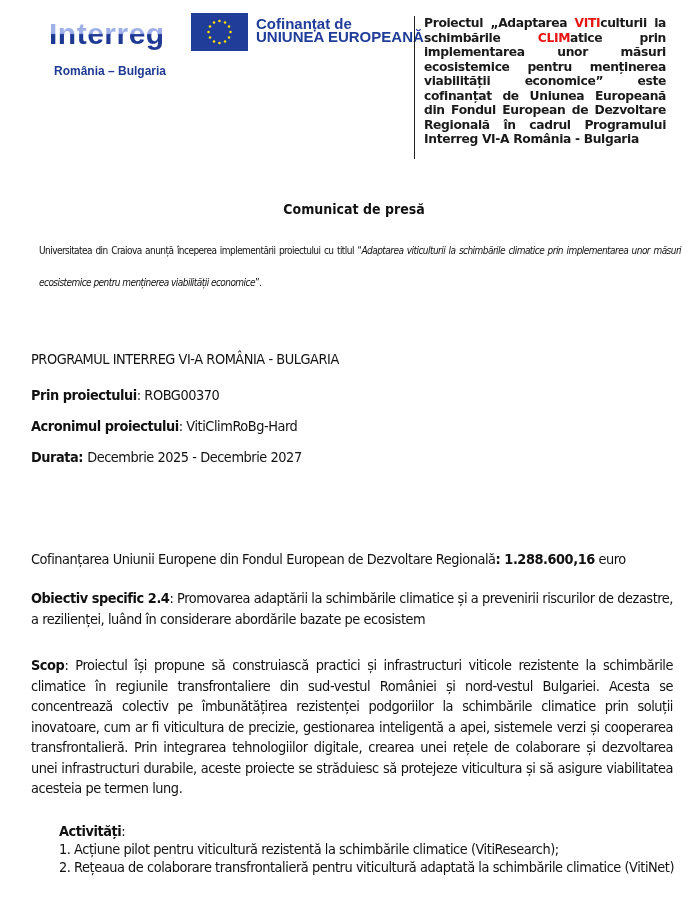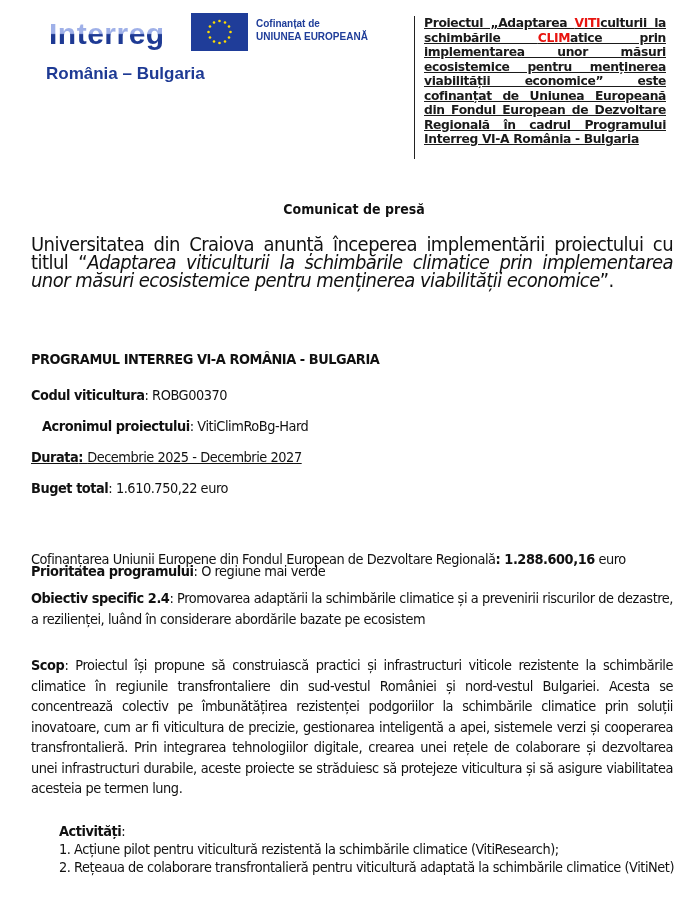--- a/index.html
+++ b/index.html
@@ -21,58 +21,57 @@
       -webkit-background-clip: text; background-clip: text; color: transparent;
     }
     .eu-flag {
       position: absolute; left: 191px; top: 13px; width: 57px; height: 38px;
       background: #1f3d99;
     }
     .eu-flag svg { width: 100%; height: 100%; display: block; }
     .eu-cofin {
       position: absolute; left: 256px; top: 17px;
       font-family: "Liberation Sans", sans-serif;
-      font-weight: 700; font-size: 10px; line-height: 13px; color: #1f3d99;
+      font-weight: 700; font-size: 15px; line-height: 13px; color: #1f3d99;
     }
     .region-name {
-      position: absolute; left: 46px; top: 64px;
+      position: absolute; left: 54px; top: 64px;
       font-family: "Liberation Sans", sans-serif;
-      font-weight: 700; font-size: 17px; color: #1e3a94;
+      font-weight: 700; font-size: 12px; color: #1e3a94;
     }
 
     
     .project-box {
       position: absolute; left: 414px; top: 16px; width: 252px; height: 143px;
       border-left: 1.5px solid #222;
       padding-left: 9px;
       font-size: 12.3px; line-height: 14.5px; font-weight: 700;
       text-align: justify; color: #1a1a1a;
       font-family: "DejaVu Sans", "Liberation Sans", sans-serif;
       letter-spacing: -0.35px;
-      text-decoration: underline;
     }
     .red { color: #e8140f; }
 
     
     .title {
       position: absolute; left: 8px; width: 692px; top: 201px;
       text-align: center; font-weight: 700; font-size: 14px;
     }
     .para {
       position: absolute; left: 31px; width: 642px;
       font-size: 14.4px; line-height: 20.5px; text-align: justify;
       letter-spacing: -0.45px;
     }
-    .intro { top: 235px; font-size: 20px; line-height: 18px; letter-spacing: -0.55px; }
+    .intro { top: 235px; font-size: 10px; line-height: 32px; letter-spacing: -0.55px; margin-left: 8px; }
     .intro em { font-style: italic; }
     .b { font-weight: 700; }
-    .heading { top: 349px; font-weight: 700; }
+    .heading { top: 349px; font-weight: 400; }
     .row1 { top: 385px; }
-    .row2 { top: 416px; margin-left: 11px; }
-    .row3 { top: 447px; text-decoration: underline; }
+    .row2 { top: 416px; }
+    .row3 { top: 447px; }
     .row4 { top: 478px; }
     .row5 { top: 509px; margin-top: 40px; }
     .row6 { top: 561px; }
     .row7 { top: 588px; }
     .row8 { top: 655px; }
     .row9 { top: 822px; line-height: 18px; margin-left: 28px; }
     .act-item { display: block; }
   </style>
 </head>
 <body>
@@ -109,42 +108,36 @@
 
   <div class="title">Comunicat de presă</div>
 
   <div class="para intro">
     <span>Universitatea din Craiova anunță începerea implementării proiectului cu titlul “</span><em>Adaptarea viticulturii la schimbările climatice prin implementarea unor măsuri ecosistemice pentru menținerea viabilității economice</em><span>”.</span>
   </div>
 
   <div class="para heading">PROGRAMUL INTERREG VI-A ROMÂNIA - BULGARIA</div>
 
   <div class="para row1">
-    <span class="b">Codul viticultura</span><span>: </span><span>ROBG00370</span>
+    <span class="b">Prin proiectului</span><span>: </span><span>ROBG00370</span>
   </div>
 
   <div class="para row2">
     <span class="b">Acronimul proiectului</span><span>: </span><span>VitiClimRoBg-Hard</span>
   </div>
 
   <div class="para row3">
     <span class="b">Durata</span><span class="b">: </span><span>Decembrie 2025 - Decembrie 2027</span>
   </div>
 
-  <div class="para row4">
-    <span class="b">Buget total</span><span>: </span><span>1.610.750,22 euro</span>
-  </div>
 
   <div class="para row5">
     <span>Cofinanțarea Uniunii Europene din Fondul European de Dezvoltare Regională</span><span class="b">: </span><span class="b">1.288.600,16</span><span> euro</span>
   </div>
 
-  <div class="para row6">
-    <span class="b">Prioritatea programului</span><span>: </span><span>O regiune mai verde</span>
-  </div>
 
   <div class="para row7">
     <span class="b">Obiectiv specific 2.4</span><span>: </span><span>Promovarea adaptării la schimbările climatice și a prevenirii riscurilor de dezastre, a rezilienței, luând în considerare abordările bazate pe ecosistem</span>
   </div>
 
   <div class="para row8">
     <span class="b">Scop</span><span>: </span><span>Proiectul își propune să construiască practici și infrastructuri viticole rezistente la schimbările climatice în regiunile transfrontaliere din sud-vestul României și nord-vestul Bulgariei. Acesta se concentrează colectiv pe îmbunătățirea rezistenței podgoriilor la schimbările climatice prin soluții inovatoare, cum ar fi viticultura de precizie, gestionarea inteligentă a apei, sistemele verzi și cooperarea transfrontalieră. Prin integrarea tehnologiilor digitale, crearea unei rețele de colaborare și dezvoltarea unei infrastructuri durabile, aceste proiecte se străduiesc să protejeze viticultura și să asigure viabilitatea acesteia pe termen lung.</span>
   </div>
 
   <div class="para row9">

